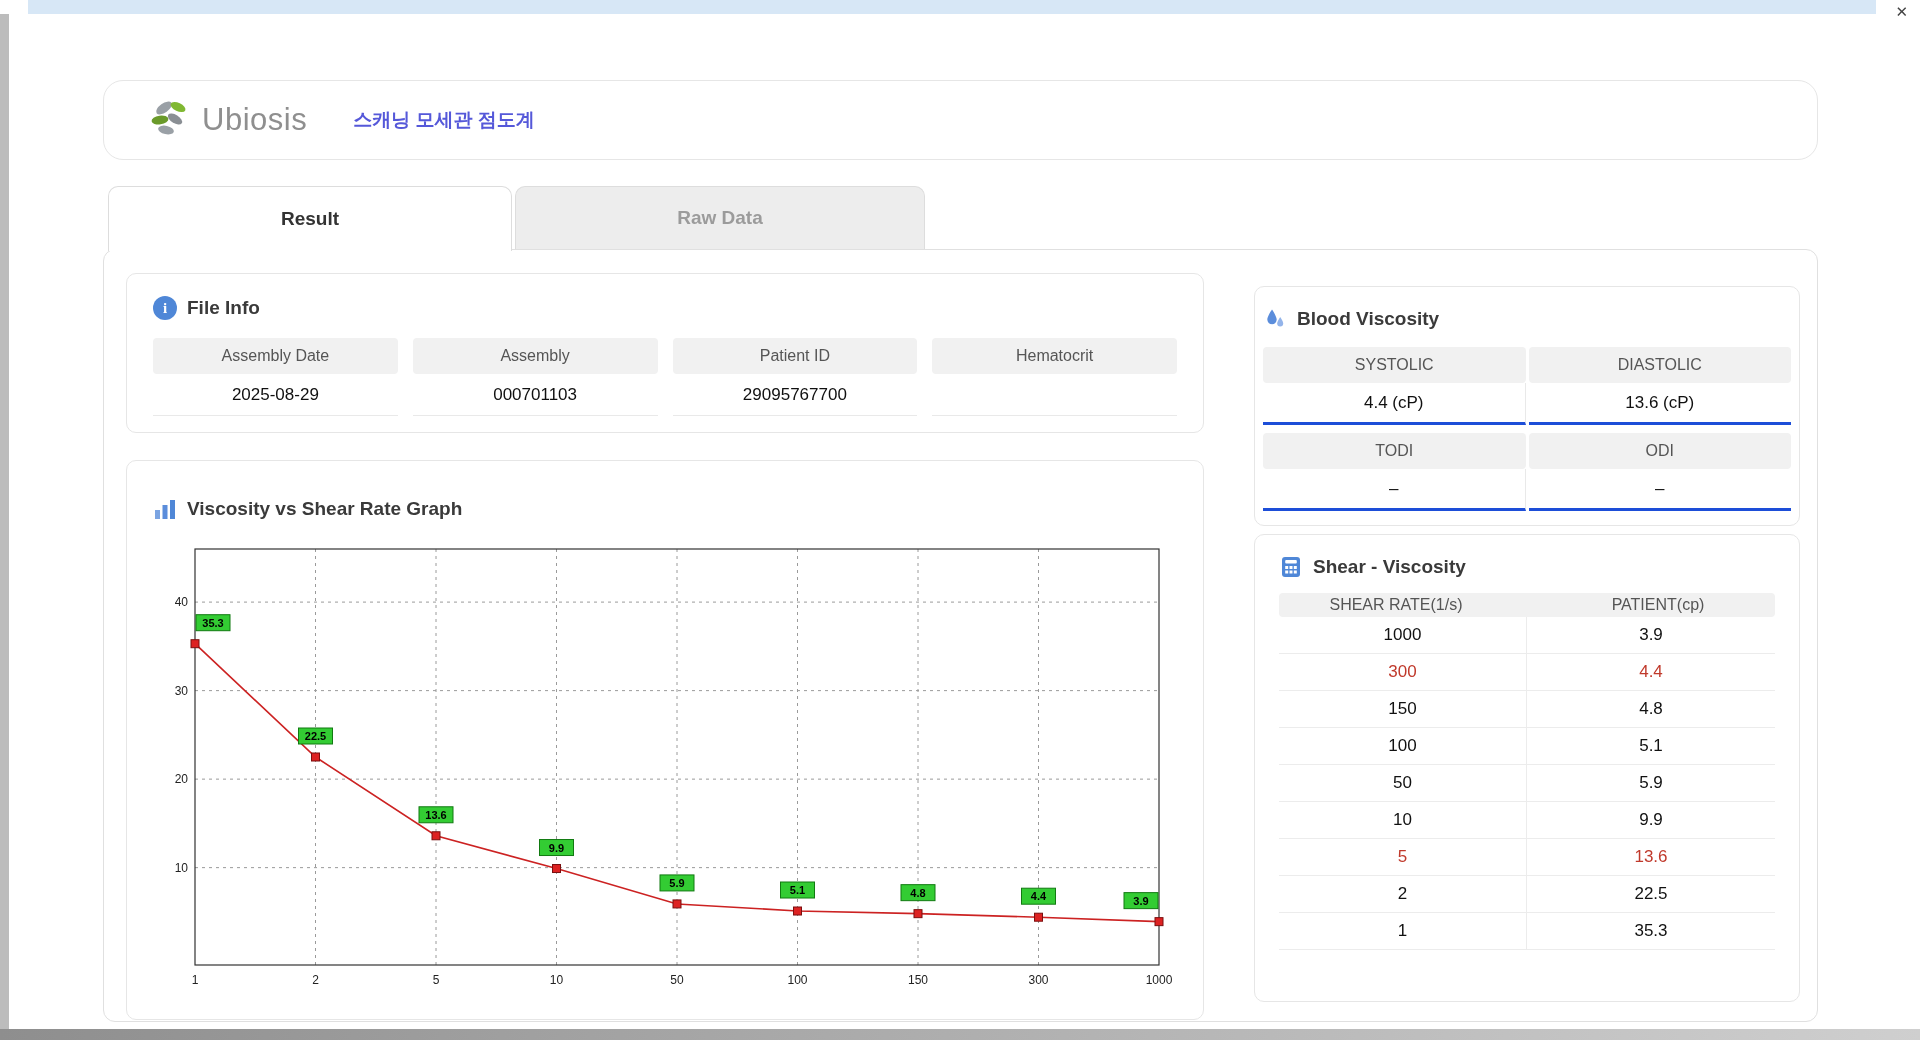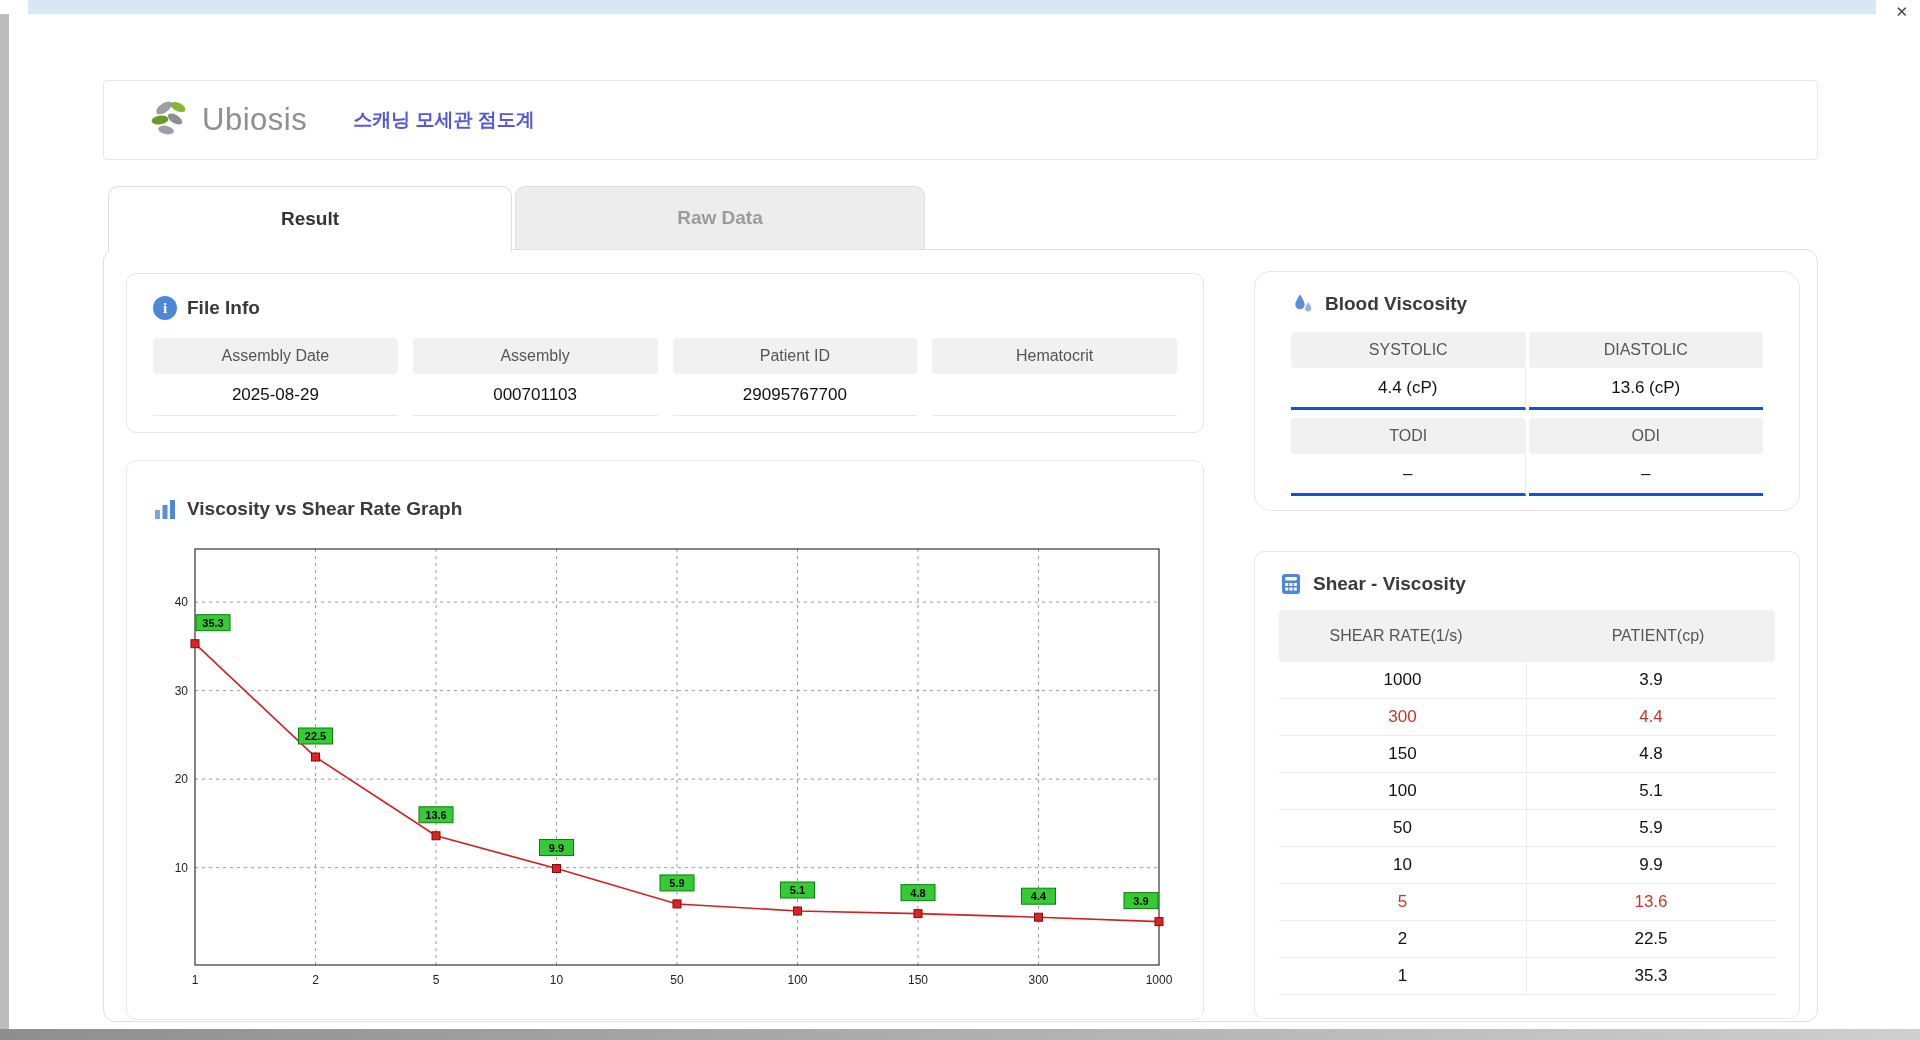--- a/index.html
+++ b/index.html
@@ -8,21 +8,21 @@
 
   
   .titlebar { position:absolute; left:28px; top:0; width:1848px; height:14px; background:#d7e7f6; }
   .close-btn { position:absolute; right:12px; top:4px; font-size:15px; color:#444; cursor:pointer; line-height:1; z-index:9; }
   .left-edge { position:absolute; left:0; top:14px; width:9px; height:1015px; background:#bcbcbc; }
   .bottom-edge { position:absolute; left:0; top:1029px; width:1920px; height:11px;
                  background:linear-gradient(to right,#8e8e8e,#cfcfcf); }
 
   
   .header-card { position:absolute; left:103px; top:80px; width:1715px; height:80px;
-                 border:1px solid #e6e6e6; border-radius:4px; background:#fff;
+                 border:1px solid #e6e6e6; border-radius:20px; background:#fff;
                  display:flex; align-items:center; padding-left:46px; }
   .logo { display:flex; align-items:center; gap:6px; }
   .logo-text { font-size:31px; color:#8f8f8f; letter-spacing:.5px; }
   .app-title { margin-left:46px; font-size:19px; font-weight:bold; color:#5558d9; }
 
   
   .tab { position:absolute; display:flex; align-items:center; justify-content:center;
          font-size:19px; font-weight:bold; cursor:pointer;
          border:1px solid #ddd; border-bottom:none; border-radius:10px 10px 0 0; }
   .tab-result { left:108px; top:186px; width:404px; height:65px; background:#fff; color:#333; z-index:3; }
@@ -36,35 +36,35 @@
   .card-title { display:flex; align-items:center; gap:10px; font-size:19px; font-weight:bold; color:#3a3a3a; }
 
   .file-info { left:22px; top:23px; width:1078px; height:160px; padding:22px 26px; }
   .fields { display:flex; gap:15px; margin-top:18px; }
   .field { width:250px; }
   .field-label { height:36px; background:#f1f1f1; border-radius:4px; display:flex;
                  align-items:center; justify-content:center; font-size:16px; color:#555; }
   .field-value { height:42px; display:flex; align-items:center; justify-content:center;
                  font-size:17px; color:#101010; border-bottom:1px solid #e9e9e9; }
 
-  .blood { left:1150px; top:21px; width:546px; height:240px; padding:20px 36px;border-radius:17px; }
+  .blood { left:1150px; top:36px; width:546px; height:240px; padding:20px 8px; }
   .bv-grid { display:grid; grid-template-columns:1fr 1fr; column-gap:3px; margin-top:16px; }
   .bv-head { height:36px; background:#f1f1f1; border-radius:4px; display:flex;
              align-items:center; justify-content:center; font-size:16px; color:#555; }
   .bv-head.r2 { margin-top:8px; }
   .bv-val { height:42px; display:flex; align-items:center; justify-content:center;
             font-size:17px; color:#101010; border-bottom:3px solid #1d4ed8; }
   .bv-val.sep { border-right:1px solid #e9e9e9; }
 
   .graph-card { left:22px; top:210px; width:1078px; height:560px; padding:36px 26px; }
   .chart-wrap { margin-top:14px; margin-left:4px; }
 
-  .shear { left:1150px; top:301px; width:546px; height:468px; padding:20px 24px; }
+  .shear { left:1150px; top:284px; width:546px; height:468px; padding:20px 24px; }
   .stable { margin-top:14px; }
-  .thead { display:grid; grid-template-columns:1fr 1fr; height:52px; background:#f1f1f1;
+  .thead { display:grid; grid-template-columns:1fr 1fr; height:24px; background:#f1f1f1;
            border-radius:4px;gap:28px; }
   .thead .hcell { display:flex; align-items:center; justify-content:center; font-size:16px; color:#555; }
   .trow { display:grid; grid-template-columns:1fr 1fr; height:37px; border-bottom:1px solid #ececec;
           font-size:17px; color:#111; }
   .trow .cell { display:flex; align-items:center; justify-content:center; }
   .trow .cell:first-child { border-right:1px solid #ececec; }
   .trow.hl { color:#c0392b; }
 
   .icon-circle-info { width:24px; height:24px; border-radius:50%; background:#4f87d7; color:#fff;
                       display:flex; align-items:center; justify-content:center; font-size:15px;

